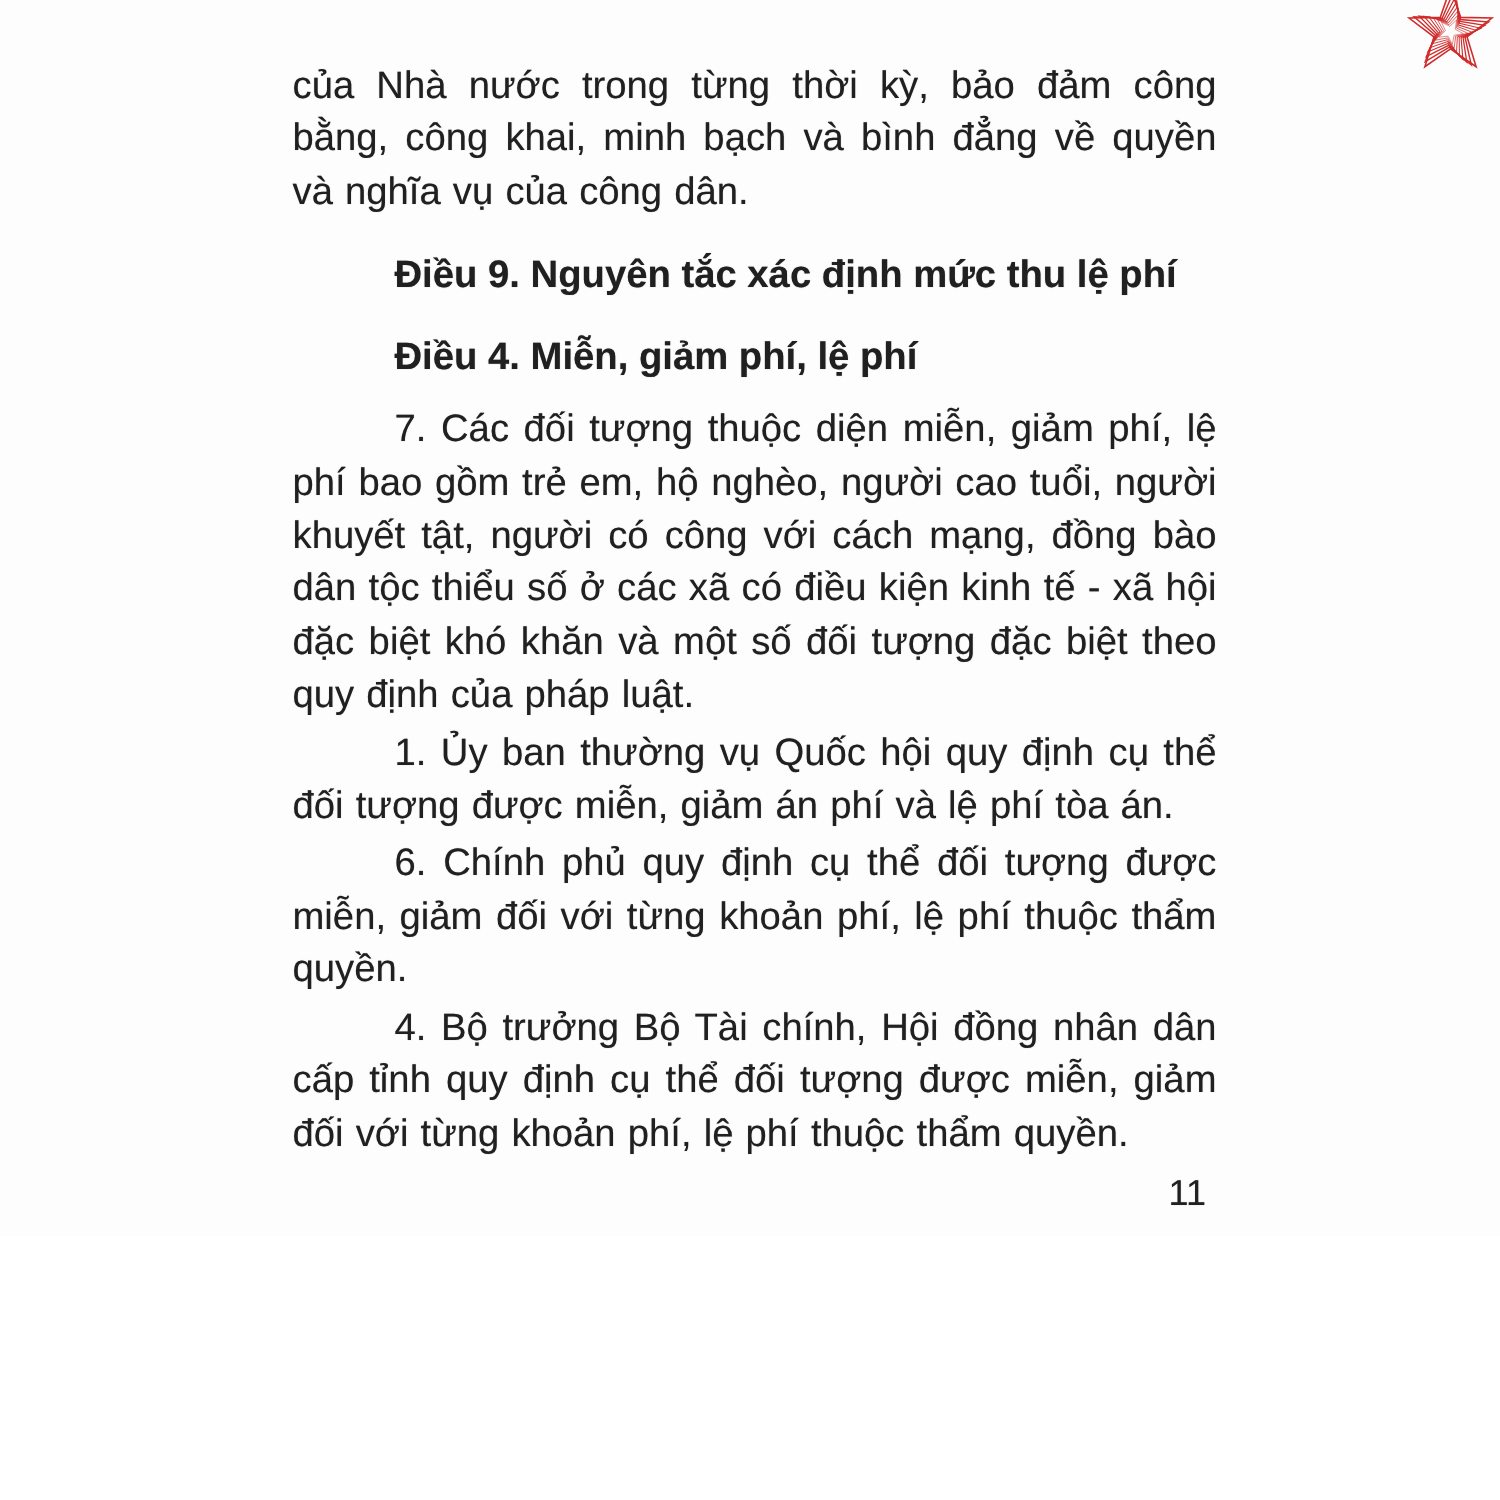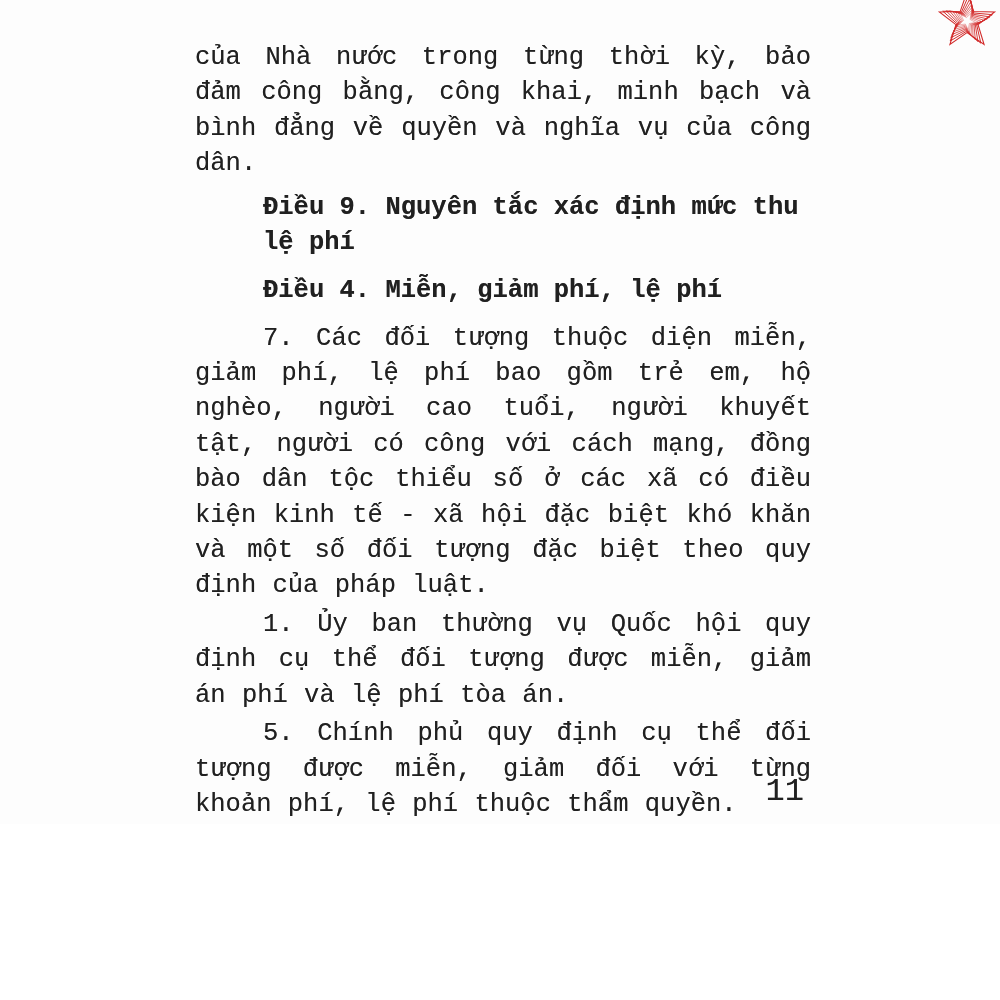--- a/index.html
+++ b/index.html
@@ -2,21 +2,21 @@
 <html lang="vi"><head>
 <meta charset="utf-8">
 <style>
   html, body { margin: 0; padding: 0; background: #ffffff; }
   .page {
     position: relative;
     width: 1000px;
     height: 824px;
     background: #fdfdfd;
     overflow: hidden;
-    font-family: Liberation Mono, monospace;
+    font-family: Liberation Sans, sans-serif;
     color: #202020;
   }
   .logo {
     position: absolute;
     top: -10px;
     right: 2px;
     width: 62px;
     height: 62px;
   }
   .content {
@@ -31,28 +31,28 @@
     text-align: justify;
     margin: 0 0 3px 0;
     text-shadow: 0 0 0.6px rgba(20,20,20,0.45);
     word-spacing: 1px;
   }
   .indent { text-indent: 68px; }
   .heading {
     font-size: 25.5px;
     line-height: 35px;
     font-weight: bold;
-    margin: 8px 0 13px 68px;
+    margin: 20px 0 13px 68px;
     text-shadow: 0 0 0.6px rgba(20,20,20,0.5);
   }
   .page-number {
     position: absolute;
     bottom: 14px;
     right: 196px;
-    font-size: 32px;
+    font-size: 24px;
     text-shadow: 0 0 0.6px rgba(20,20,20,0.45);
   }
 </style>
 </head>
 <body>
 
 <div class="page">
 
   <div class="logo">
     <svg viewBox="-32 -32 64 64" width="62" height="62" aria-hidden="true">
@@ -91,20 +91,21 @@
 
     <h2 class="heading">Điều 9. Nguyên tắc xác định mức thu lệ phí</h2>
 
 
     <h2 class="heading">Điều 4. Miễn, giảm phí, lệ phí</h2>
 
     <p class="body indent">7. Các đối tượng thuộc diện miễn, giảm phí, lệ phí bao gồm trẻ em, hộ nghèo, người cao tuổi, người khuyết tật, người có công với cách mạng, đồng bào dân tộc thiểu số ở các xã có điều kiện kinh tế - xã hội đặc biệt khó khăn và một số đối tượng đặc biệt theo quy định của pháp luật.</p>
 
     <p class="body indent">1. Ủy ban thường vụ Quốc hội quy định cụ thể đối tượng được miễn, giảm án phí và lệ phí tòa án.</p>
 
-    <p class="body indent">5. Chính phủ quy định cụ thể đối tượng được miễn, giảm đối với từng khoản phí, lệ phí thuộc thẩm quyền.</p>
+    <p class="body indent">6. Chính phủ quy định cụ thể đối tượng được miễn, giảm đối với từng khoản phí, lệ phí thuộc thẩm quyền.</p>
 
+    <p class="body indent">4. Bộ trưởng Bộ Tài chính, Hội đồng nhân dân cấp tỉnh quy định cụ thể đối tượng được miễn, giảm đối với từng khoản phí, lệ phí thuộc thẩm quyền.</p>
 
   </div>
 
   <div class="page-number">11</div>
 
 </div>
 
 </body></html>

